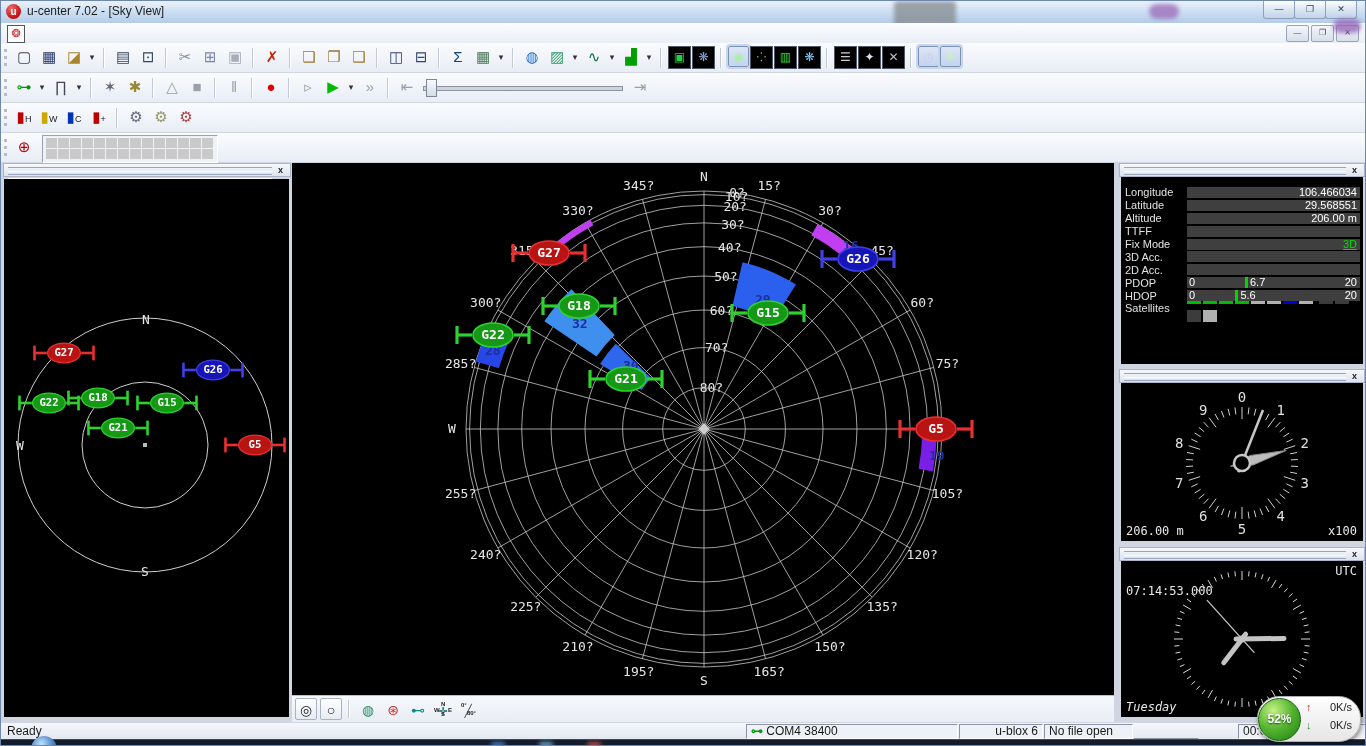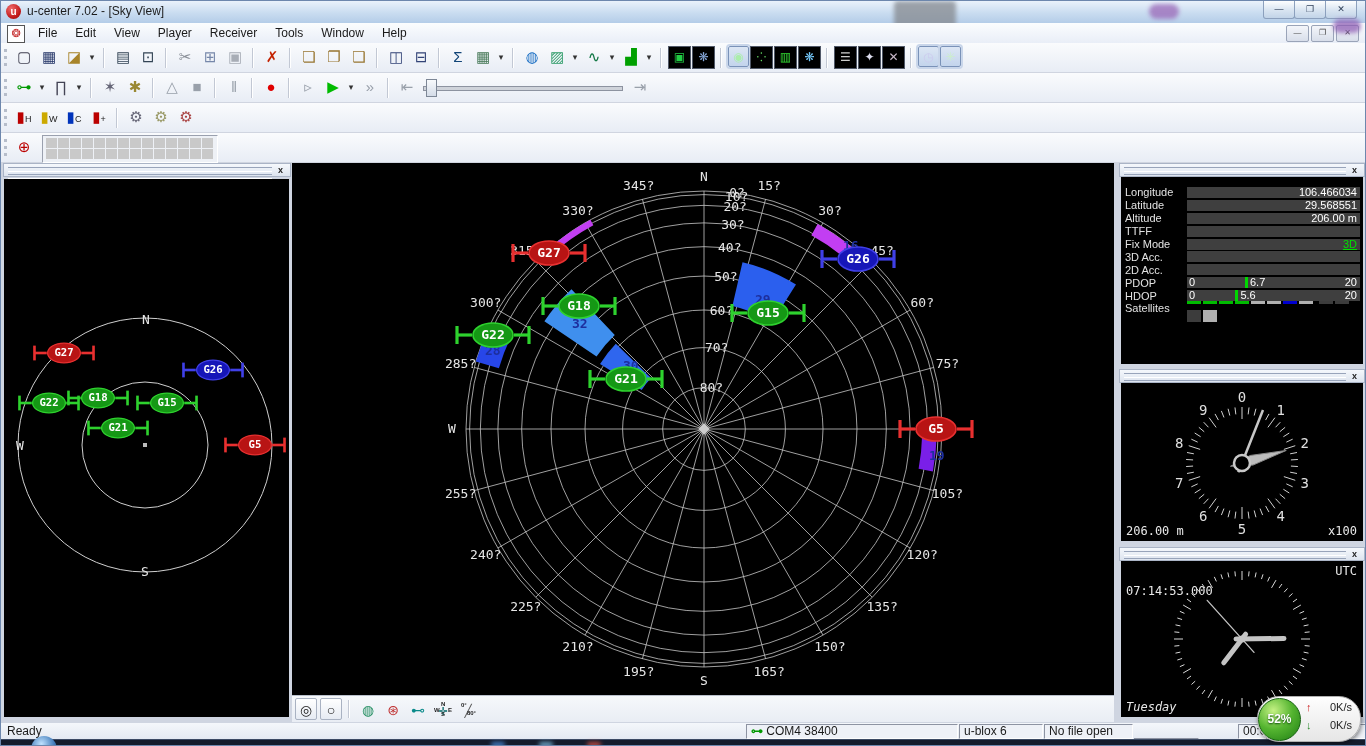--- a/index.html
+++ b/index.html
@@ -120,21 +120,20 @@
     <div class="smudge" style="left:1332px;top:18px;width:28px;height:14px;background:#8f5fb5;border-radius:8px;z-index:5;"></div>
     <div class="winbtns">
       <div class="wbtn">—</div>
       <div class="wbtn">❐</div>
       <div class="wbtn">✕</div>
     </div>
   </div>
 
   <div class="menubar">
     <span class="doc-icon">❂</span>
-    <div id="menuItems"><span class="menu-item">File</span><span class="menu-item">Edit</span><span class="menu-item">View</span><span class="menu-item">Player</span><span class="menu-item">Receiver</span><span class="menu-item">Tools</span><span class="menu-item">Window</span><span class="menu-item">Help</span></div>
     <div class="mdibtns">
       <div class="mbtn">—</div>
       <div class="mbtn">❐</div>
       <div class="mbtn">✕</div>
     </div>
   </div>
 
   <div class="tbar" id="tbar1" style="top:42px;"><span class="tbtn" style="color: rgb(68, 68, 85);">▢</span><span class="tbtn" style="color: rgb(34, 51, 102);">▦</span><span class="tbtn" style="color: rgb(168, 132, 42);">◪</span><span class="tdd">▾</span><span class="tsep"></span><span class="tbtn" style="color: rgb(51, 68, 85);">▤</span><span class="tbtn" style="color: rgb(51, 68, 85);">⊡</span><span class="tsep"></span><span class="tbtn" style="color: rgb(138, 143, 152);">✂</span><span class="tbtn" style="color: rgb(119, 136, 170);">⊞</span><span class="tbtn" style="color: rgb(168, 173, 182);">▣</span><span class="tsep"></span><span class="tbtn" style="color: rgb(196, 34, 0);">✗</span><span class="tsep"></span><span class="tbtn" style="color: rgb(153, 119, 51);">❏</span><span class="tbtn" style="color: rgb(153, 119, 51);">❐</span><span class="tbtn" style="color: rgb(153, 119, 51);">❑</span><span class="tsep"></span><span class="tbtn" style="color: rgb(51, 68, 119);">◫</span><span class="tbtn" style="color: rgb(51, 68, 119);">⊟</span><span class="tsep"></span><span class="tbtn" style="color: rgb(17, 68, 119);">Σ</span><span class="tbtn" style="color: rgb(68, 119, 85);">▦</span><span class="tdd">▾</span><span class="tsep"></span><span class="tbtn" style="color: rgb(27, 111, 196);">◍</span><span class="tbtn" style="color: rgb(42, 154, 102);">▨</span><span class="tdd">▾</span><span class="tbtn" style="color: rgb(17, 119, 68);">∿</span><span class="tdd">▾</span><span class="tbtn" style="color: rgb(0, 160, 0);">▟</span><span class="tdd">▾</span><span class="tsep"></span><span class="tbtn dark" style="color: rgb(34, 204, 68);">▣</span><span class="tbtn dark" style="color: rgb(136, 170, 221);">❋</span><span class="tsep"></span><span class="tbtn dark pressed" style="color: rgb(170, 238, 170);">◉</span><span class="tbtn dark" style="color: rgb(102, 221, 102);">⁘</span><span class="tbtn dark" style="color: rgb(51, 221, 51);">▥</span><span class="tbtn dark" style="color: rgb(119, 204, 255);">❋</span><span class="tsep"></span><span class="tbtn dark" style="color: rgb(204, 204, 204);">☰</span><span class="tbtn dark" style="color: rgb(221, 221, 238);">✦</span><span class="tbtn dark" style="color: rgb(204, 187, 204);">✕</span><span class="tsep"></span><span class="tbtn dark pressed" style="color: rgb(204, 204, 238);">◷</span><span class="tbtn dark pressed" style="color: rgb(204, 238, 204);">✳</span></div>
   <div class="tbar" id="tbar2" style="top:72px;"><span class="tbtn" style="color: rgb(0, 153, 0);">⊶</span><span class="tdd">▾</span><span class="tbtn" style="color: rgb(68, 68, 85);">∏</span><span class="tdd">▾</span><span class="tsep"></span><span class="tbtn" style="color: rgb(102, 102, 119);">✶</span><span class="tbtn" style="color: rgb(153, 136, 51);">✱</span><span class="tsep"></span><span class="tbtn" style="color: rgb(153, 160, 170);">△</span><span class="tbtn" style="color: rgb(153, 160, 170);">■</span><span class="tsep"></span><span class="tbtn" style="color: rgb(153, 160, 170);">‖</span><span class="tsep"></span><span class="tbtn" style="color: rgb(224, 0, 0);">●</span><span class="tsep"></span><span class="tbtn" style="color: rgb(153, 160, 170);">▹</span><span class="tbtn" style="color: rgb(0, 187, 0);">▶</span><span class="tdd">▾</span><span class="tbtn" style="color: rgb(153, 160, 170);">»</span><span class="tsep"></span><span class="tbtn" style="color: rgb(153, 160, 170);">⇤</span><span class="tslider"><span class="track"></span><span class="thumb"></span></span><span class="tbtn" style="color: rgb(153, 160, 170);">⇥</span></div>
   <div class="tbar" id="tbar3" style="top:102px;"><span class="tbtn" style="color: rgb(187, 0, 0);">▮<sub>H</sub></span><span class="tbtn" style="color: rgb(204, 169, 0);">▮<sub>W</sub></span><span class="tbtn" style="color: rgb(0, 51, 187);">▮<sub>C</sub></span><span class="tbtn" style="color: rgb(187, 0, 0);">▮<sub>+</sub></span><span class="tsep"></span><span class="tbtn" style="color: rgb(102, 102, 119);">⚙</span><span class="tbtn" style="color: rgb(153, 153, 102);">⚙</span><span class="tbtn" style="color: rgb(170, 68, 68);">⚙</span></div>
@@ -595,21 +594,21 @@
       <span class="paneltext" style="left:5px;bottom:3px;top:auto;position:absolute;font-style:italic;">Tuesday</span>
     </div>
   </div>
 
   <div class="statusbar">
     <span style="position:absolute;left:6px;top:1px;">Ready</span>
     <span class="seg" style="left:745px;width:202px;">
       <span style="color:#009900;font-weight:bold;">⊶</span>
       <span>COM4 38400</span>
     </span>
-    <span class="seg" style="left:958px;width:74px;"><span>u-blox 6</span></span>
+    <span class="seg" style="left:958px;width:74px;text-align:right;"><span>u-blox 6</span></span>
     <span class="seg" style="left:1043px;width:79px;"><span>No file open</span></span>
     <span class="seg" style="left:1133px;width:55px;margin-top:14px;"><span>NMEA</span></span>
     <span class="seg" style="left:1237px;width:55px;"><span>00:00:33</span></span>
     <span class="seg" style="left:1265px;width:93px;"><span>0</span></span>
   </div>
 
   <div class="taskbar"></div>
   <div class="orb"></div>
   <div class="tdot" style="left:490px;background:#4a90e2;"></div>
   <div class="tdot" style="left:538px;background:#7fc4e8;"></div>

